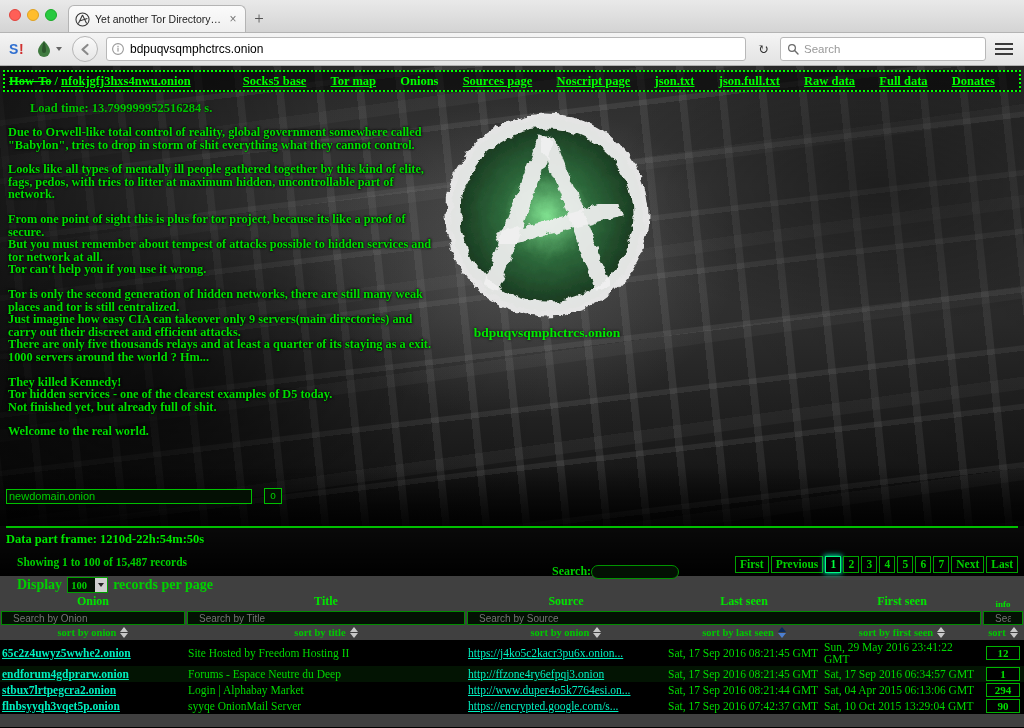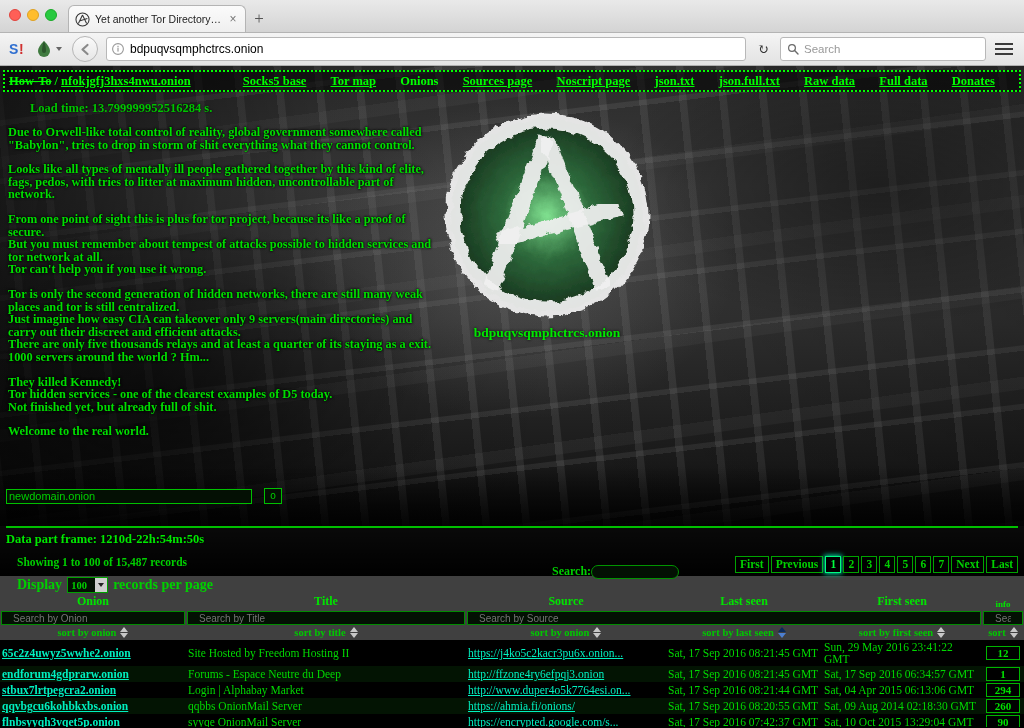--- a/index.html
+++ b/index.html
@@ -788,28 +788,20 @@
               <td class="c-info"><span class="infobox">1</span></td>
             </tr>
             <tr class="datarow odd">
               <td class="c-onion"><a href="#">stbux7lrtpegcra2.onion</a></td>
               <td class="c-title">Login | Alphabay Market</td>
               <td class="c-source"><a href="#">http://www.duper4o5k7764esi.on...</a></td>
               <td class="c-last">Sat, 17 Sep 2016 08:21:44 GMT</td>
               <td class="c-first">Sat, 04 Apr 2015 06:13:06 GMT</td>
               <td class="c-info"><span class="infobox">294</span></td>
             </tr>
-            <tr class="datarow even">
-              <td class="c-onion"><a href="#">qqvbgcu6kohbkxbs.onion</a></td>
-              <td class="c-title">qqbbs OnionMail Server</td>
-              <td class="c-source"><a href="#">https://ahmia.fi/onions/</a></td>
-              <td class="c-last">Sat, 17 Sep 2016 08:20:55 GMT</td>
-              <td class="c-first">Sat, 09 Aug 2014 02:18:30 GMT</td>
-              <td class="c-info"><span class="infobox">260</span></td>
-            </tr>
             <tr class="datarow odd">
               <td class="c-onion"><a href="#">flnbsyyqh3vqet5p.onion</a></td>
               <td class="c-title">syyqe OnionMail Server</td>
               <td class="c-source"><a href="#">https://encrypted.google.com/s...</a></td>
               <td class="c-last">Sat, 17 Sep 2016 07:42:37 GMT</td>
               <td class="c-first">Sat, 10 Oct 2015 13:29:04 GMT</td>
               <td class="c-info"><span class="infobox">90</span></td>
             </tr>
 
           </tbody>

